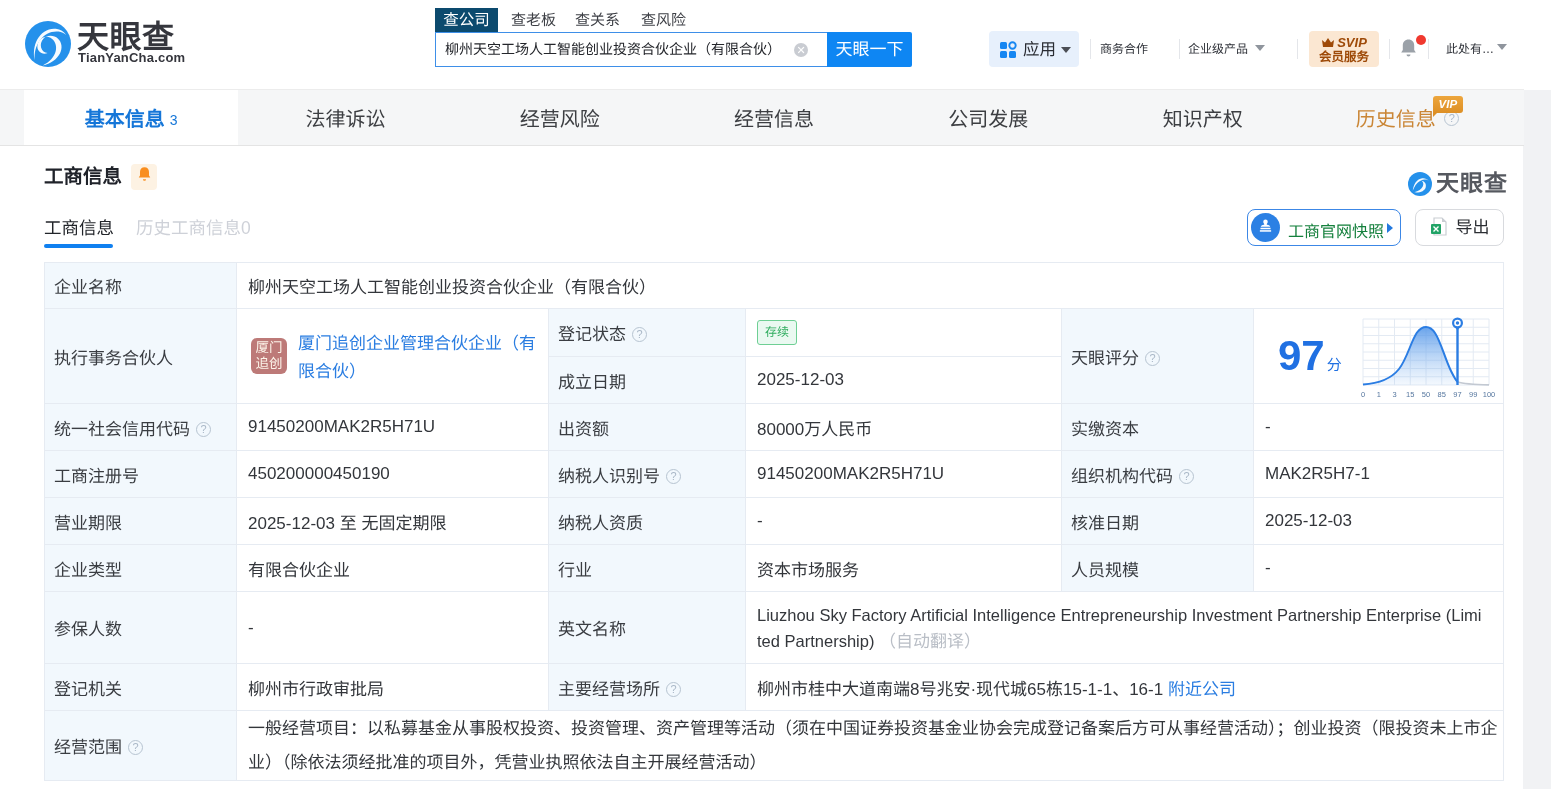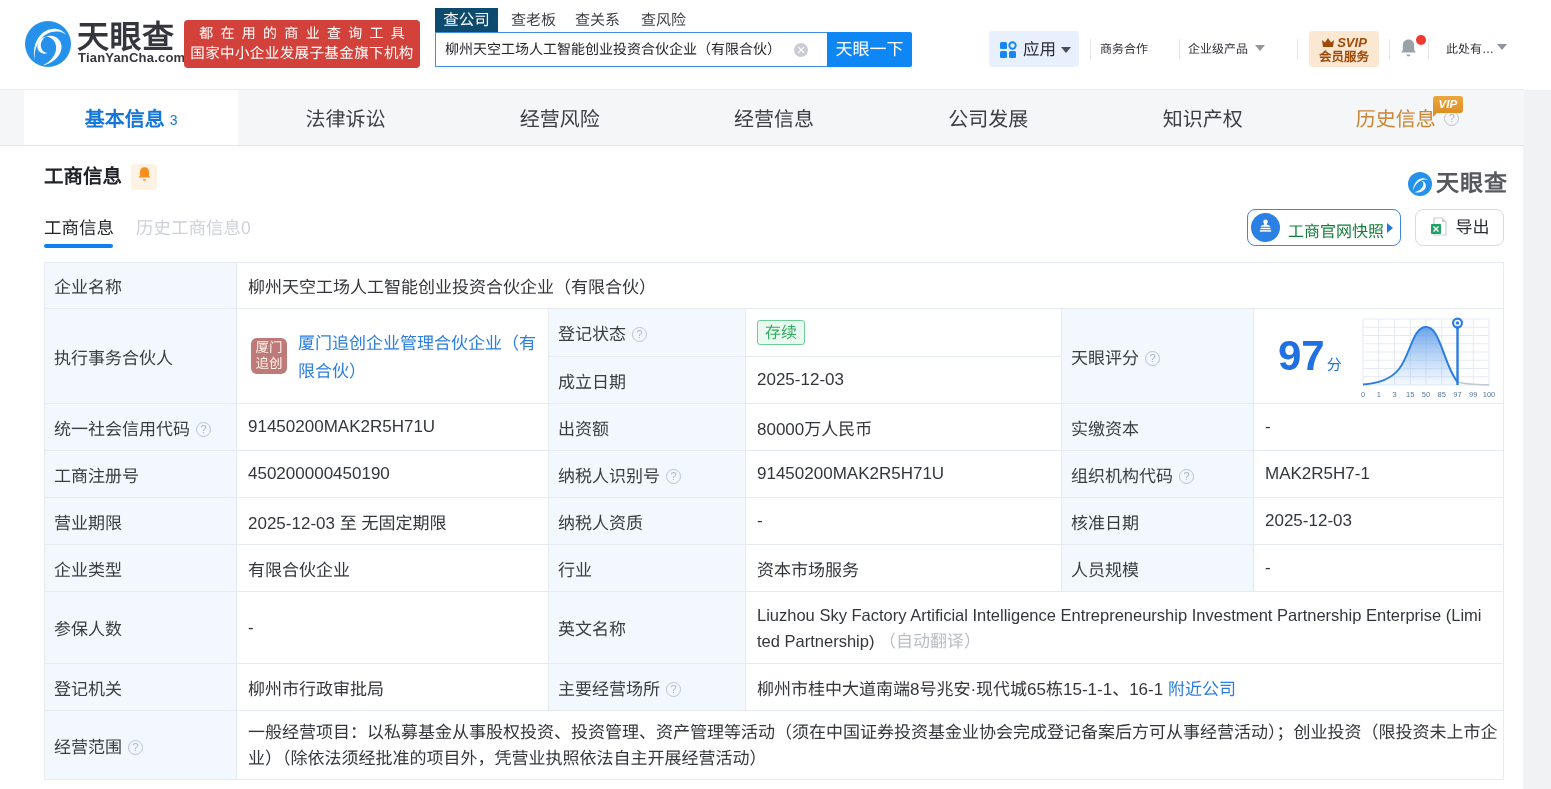--- a/index.html
+++ b/index.html
@@ -64,21 +64,21 @@
 #snapbtn .tx { position:absolute; left:40px; top:8px; font-size:16px; color:#15803d; }
 #snapbtn .tri { position:absolute; left:139px; top:13px; width:0; height:0; border-top:5px solid transparent; border-bottom:5px solid transparent; border-left:6px solid #2379df; }
 #expbtn { left:1415px; top:209px; width:89px; height:37px; border:1px solid #d8dade; border-radius:8px; text-align:center; line-height:35px; font-size:17px; color:#2b2e33; }
 #expbtn svg { vertical-align:-3px; margin-right:7px; }
 
 
 #tbl { position:absolute; left:44px; top:262px; border-collapse:collapse; table-layout:fixed; width:1459px; }
 #tbl td { border:1px solid #e6ebf2; font-size:17px; color:#33363b; padding:0 0 0 11px; vertical-align:middle; }
 #tbl td.lb { background:#f2f8fd; color:#3a3d42; padding-left:9px; }
 #tbl .qicon { margin-left:6px; vertical-align:2px; }
-.tag-green { display:inline-block; height:25px; line-height:23px; padding:0 7px; border:1px solid #6ecf94; background:#eaf9f1; color:#30ad5f; font-size:16px; border-radius:3px; }
+.tag-green { display:inline-block; height:25px; line-height:23px; padding:0 7px; border:1px solid #6ecf94; background:#eaf9f1; color:#30ad5f; font-size:12px; border-radius:3px; }
 a.blue { color:#2a7de1; text-decoration:none; }
 #avatar { display:inline-block; width:36px; height:36px; background:#bd7a78; border-radius:6px; color:#fcf3e8; font-size:13.5px; line-height:16px; text-align:center; padding-top:2px; vertical-align:middle; }
 #exelink { display:inline-block; line-height:28px; vertical-align:middle; margin-left:11px; white-space:nowrap; position:relative; top:2px; }
 .gray-note { color:#b9bec6; }
 #score97 { font-size:42px; font-weight:bold; color:#2070e2; }
 #scorefen { font-size:15px; color:#2070e2; margin-left:2px; }
 </style>
 </head>
 <body>
 <div id="page">
@@ -89,24 +89,20 @@
 <circle cx="23" cy="23" r="23" fill="#2591eb"></circle>
 <g transform="rotate(-22 23 23)">
 <path d="M4.5 33 C7 26 10.5 20.5 17 16.5 C23.5 12.5 31 12 37.5 15.5 C40 17 42 19 43.3 21.5 C42.5 17.5 40 14 36 11.8 C29.5 8.2 21 9.5 14.5 15 C9.5 19.3 6 25.5 4.5 33 Z" fill="#fff" opacity="0.96"></path>
 <path d="M10 41 C17.5 40.5 24 37.5 27.5 32.5 C30.5 28.2 30.8 23.2 28.5 19.5 C27.3 17.6 25.6 16.2 23.5 15.5 C28 15.3 32.3 17.7 34.3 21.8 C36.6 26.6 35 32.4 30.5 36.3 C25.5 40.6 18 42.2 10 41 Z" fill="#fff" opacity="0.96"></path>
 <path d="M23.5 15.5 C19 16.5 15.8 19.8 15.3 23.8 C14.9 27 16.5 29.8 19.2 31.2 C16 31.5 13 29.5 12 26.5 C10.7 22.5 13 18.3 17 16.3 C19 15.3 21.5 15 23.5 15.5 Z" fill="#fff" opacity="0.96"></path>
 </g>
 </svg>
 </div>
 <div id="brand-cn" class="abs">天眼查</div>
 <div id="brand-en" class="abs">TianYanCha.com</div>
-<div id="redbadge" class="abs">
-      <div class="l1">都在用的商业查询工具</div>
-      <div class="l2">国家中小企业发展子基金旗下机构</div>
-    </div>
 <div id="stab1" class="stab">查公司</div>
 <div id="stab2" class="stab">查老板</div>
 <div id="stab3" class="stab">查关系</div>
 <div id="stab4" class="stab">查风险</div>
 <div id="sinput" class="abs">柳州天空工场人工智能创业投资合伙企业（有限合伙）</div>
 <div id="sclear" class="abs">✕</div>
 <div id="sbtn" class="abs">天眼一下</div>
 <div id="appbox" class="abs"><svg width="18" height="18" viewBox="0 0 18 18">
         <rect x="1" y="1" width="7" height="7" rx="1.5" fill="#1586f2"></rect>
         <circle cx="13.5" cy="4.5" r="3.2" fill="none" stroke="#1586f2" stroke-width="1.9"></circle>
@@ -264,17 +260,17 @@
           <td colspan="3" style="font-size:16.5px;line-height:26px;padding-top:2px">Liuzhou Sky Factory Artificial Intelligence Entrepreneurship Investment Partnership Enterprise (Limi<br>ted Partnership) <span class="gray-note" style="font-size:17px">（自动翻译）</span></td>
         </tr>
 <tr style="height:47px">
           <td class="lb">登记机关</td>
           <td>柳州市行政审批局</td>
           <td class="lb">主要经营场所<span class="qicon">?</span></td>
           <td colspan="3">柳州市桂中大道南端8号兆安·现代城65栋15-1-1、16-1 <a class="blue" href="#">附近公司</a></td>
         </tr>
 <tr style="height:69px">
           <td class="lb" style="vertical-align:middle">经营范围<span class="qicon">?</span></td>
-          <td colspan="5" style="line-height:26px;padding-top:1px">一般经营项目：以私募基金从事股权投资、投资管理、资产管理等活动（须在中国证券投资基金业协会完成登记备案后方可从事经营活动）；创业投资（限投资未上市企业）（除依法须经批准的项目外，凭营业执照依法自主开展经营活动）</td>
+          <td colspan="5" style="line-height:34px;padding-top:1px">一般经营项目：以私募基金从事股权投资、投资管理、资产管理等活动（须在中国证券投资基金业协会完成登记备案后方可从事经营活动）；创业投资（限投资未上市企业）（除依法须经批准的项目外，凭营业执照依法自主开展经营活动）</td>
         </tr>
 </tbody>
     </table>
 </div>
 
 </body></html>

